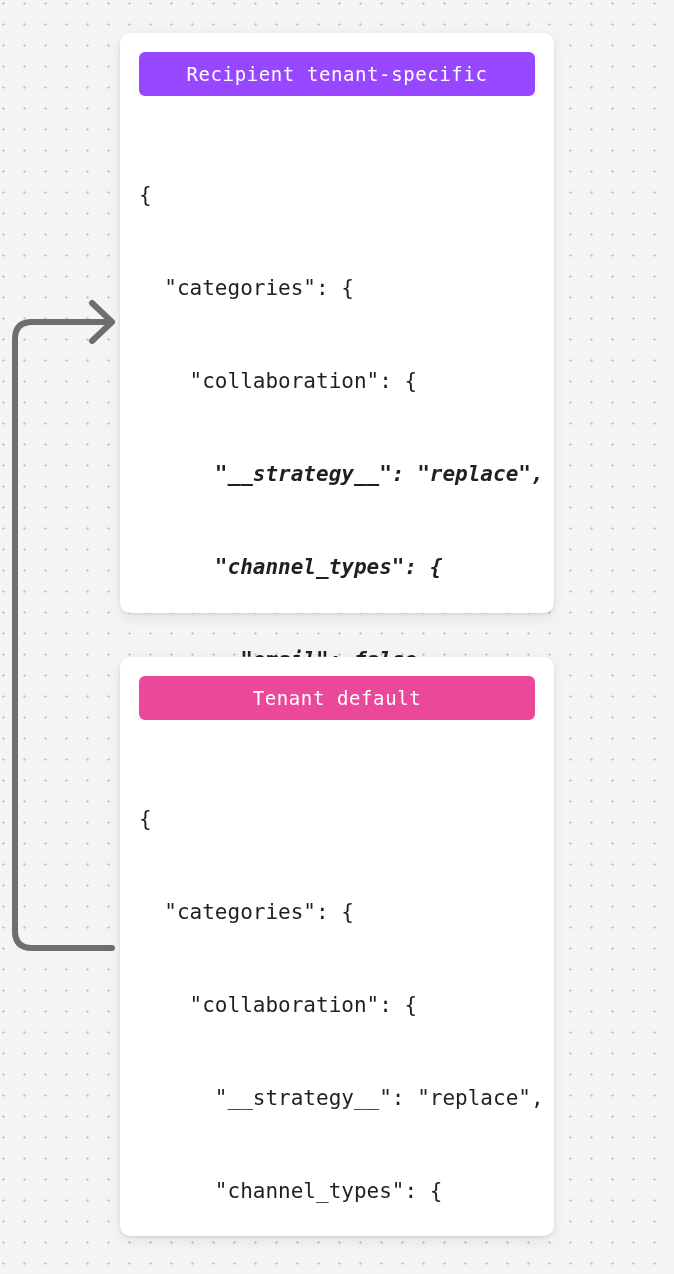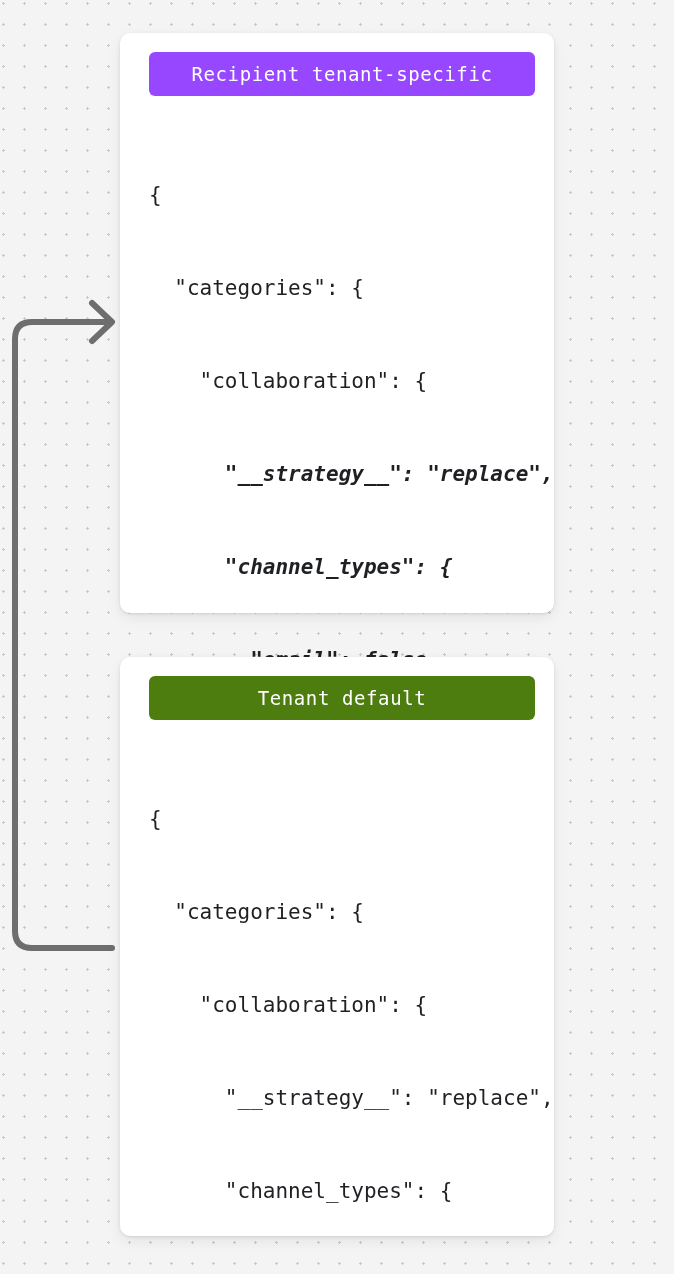--- a/index.html
+++ b/index.html
@@ -30,40 +30,40 @@
 
   
   .card {
     position: absolute;
     left: 120px;
     width: 434px;
     background: #ffffff;
     border-radius: 10px;
     box-shadow: 0 1px 3px rgba(0,0,0,0.10), 0 5px 14px rgba(0,0,0,0.07);
     box-sizing: border-box;
-    padding: 19px 19px 18px 29px;
+    padding: 19px 19px 18px 19px;
   }
   #card-recipient { top: 33px;  height: 580px; }
   #card-tenant    { top: 657px; height: 579px; }
 
   .card-badge {
     height: 44px;
     border-radius: 6px;
     display: flex;
     align-items: center;
     justify-content: center;
     color: #ffffff;
     font-family: "DejaVu Sans Mono", "Liberation Mono", monospace;
     font-size: 19px;
     letter-spacing: 0.6px;
     font-weight: 400;
     user-select: none;
   }
   #badge-recipient { background: #9747ff; }
-  #badge-tenant    { background: #4d7c0f; }
+  #badge-tenant    { background: #ec4899; }
 
   .code-block {
     margin: 0;
     padding: 0;
     margin-top: 22px;
     font-family: "DejaVu Sans Mono", "Liberation Mono", monospace;
     font-size: 21px;
     line-height: 31px;
     color: #1f2023;
     white-space: pre;

